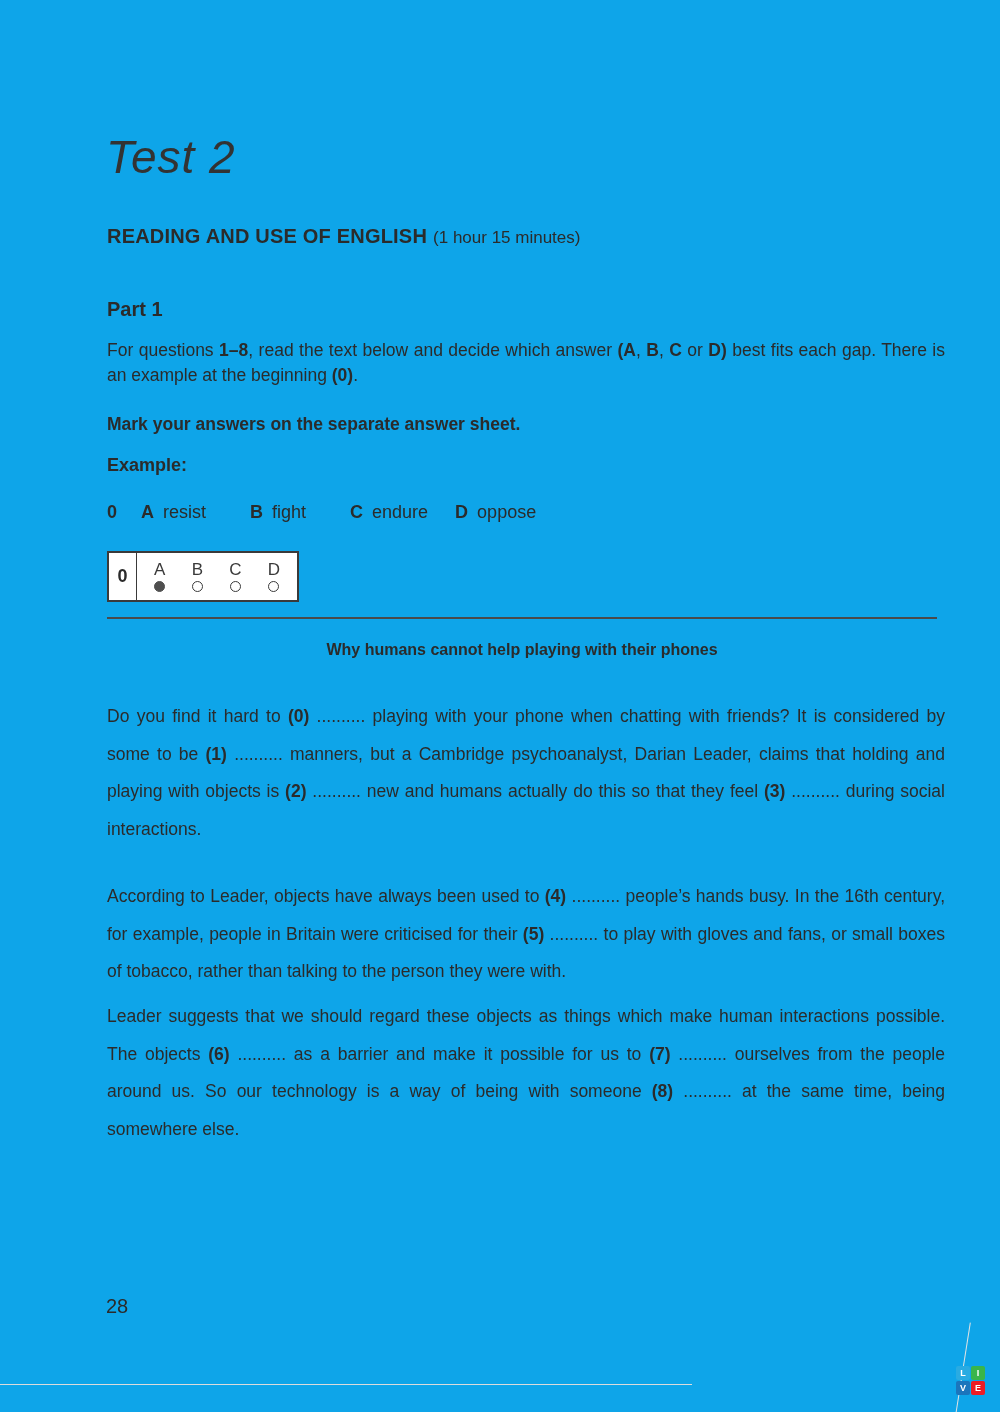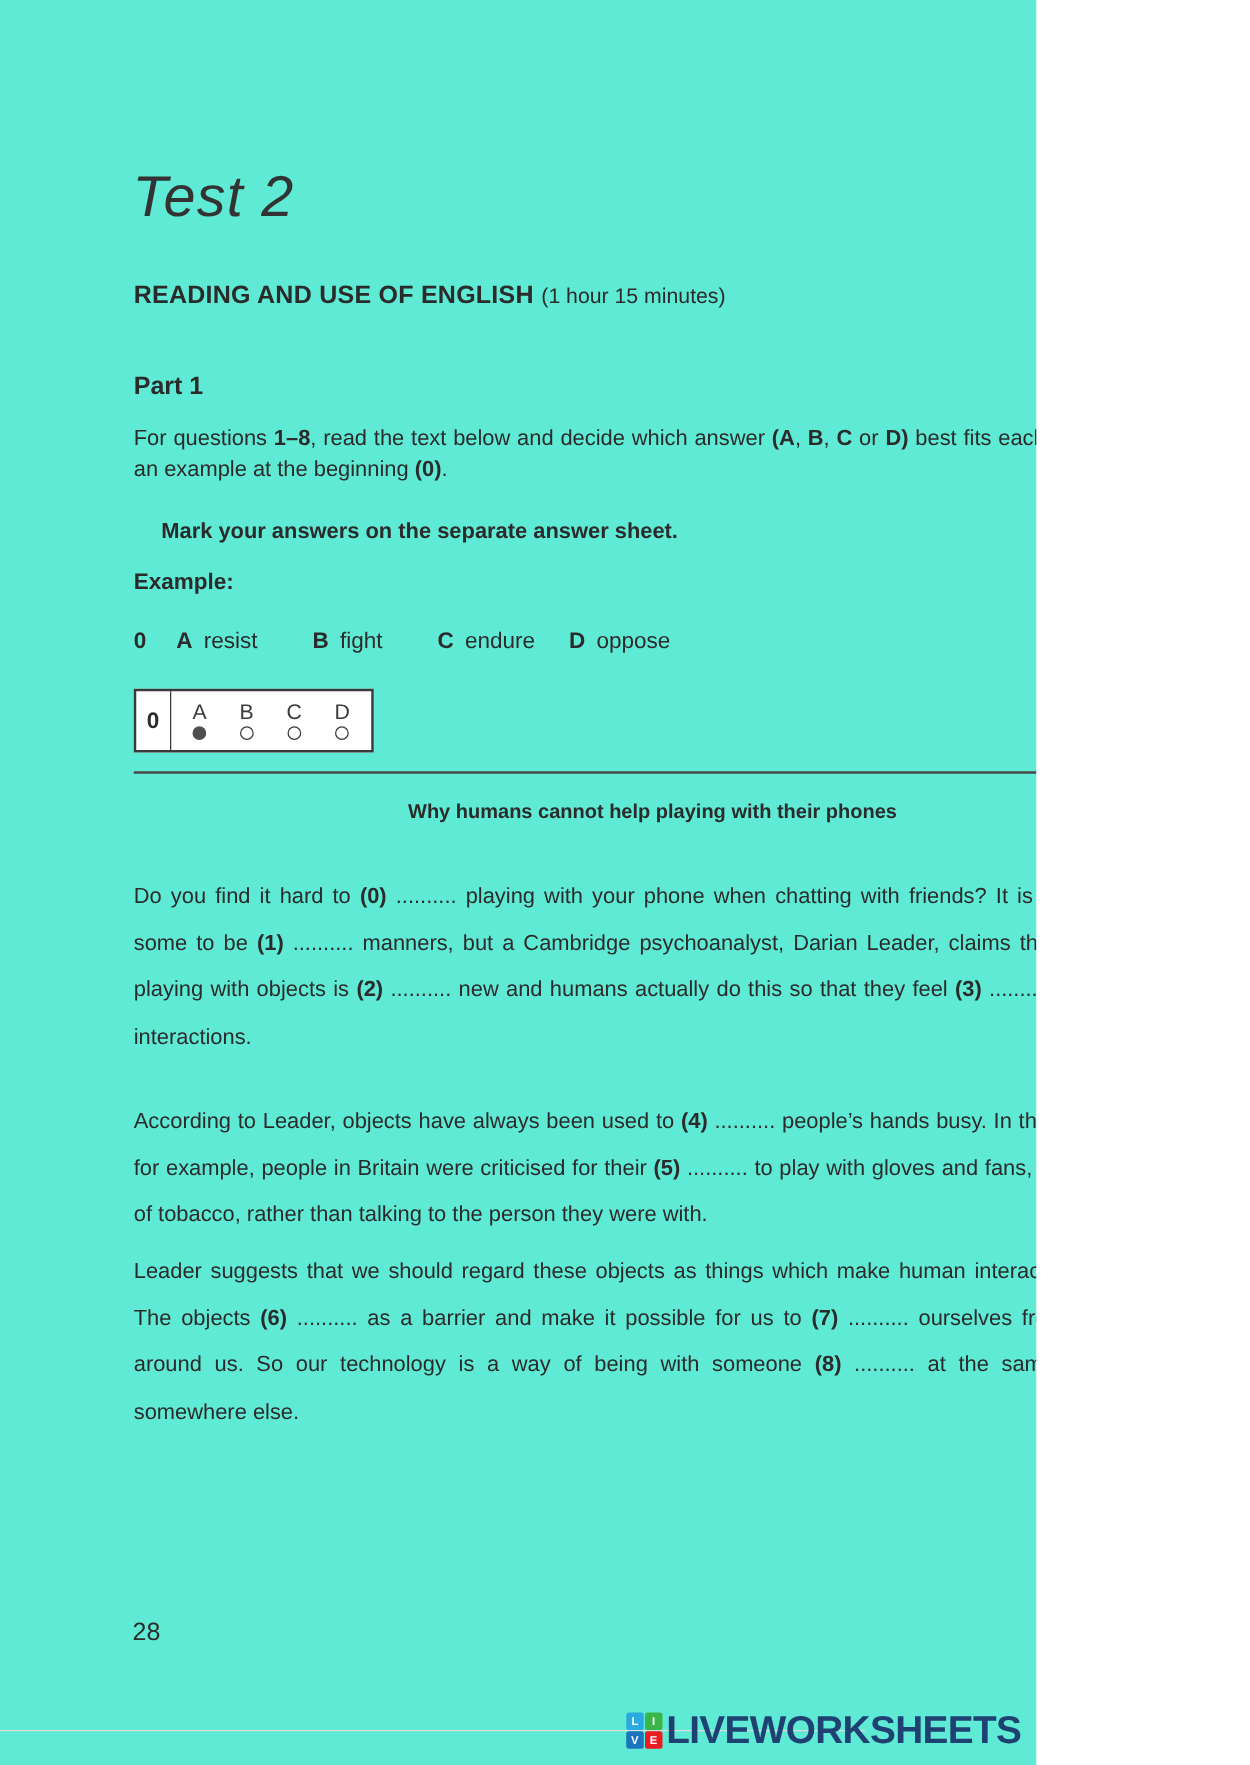--- a/index.html
+++ b/index.html
@@ -1,19 +1,19 @@
 <!DOCTYPE html>
 <html><head>
 <meta charset="utf-8">
 <style>
   html,body{margin:0;padding:0;background:#ffffff;}
   .page{
     position:relative;
-    width:829px;height:1412px;
-    background:#5eead4;
+    width:1000px;height:1412px;
+    background:#0ea5e9;
     font-family:"Liberation Sans", sans-serif;
     color:#2b2b2b;
     overflow:hidden;
     text-decoration:underline;
   }
   .abs{position:absolute;}
 
   .test-title{
     left:106px;top:130px;
     font-size:46px;
@@ -24,21 +24,21 @@
   .section-line{left:107px;top:225px;font-size:20px;}
   .section-title{font-weight:bold;letter-spacing:0.2px;}
   .section-timing{font-weight:normal;font-size:17px;margin-left:6px;}
   .part-heading{left:107px;top:298px;font-size:20px;font-weight:bold;text-align:right;}
 
   .intro{
     left:107px;top:338px;width:838px;
     font-size:17.5px;line-height:25px;
     text-align:justify;
   }
-  .mark-answers{left:107px;top:414px;font-size:17.5px;font-weight:bold;margin-left:22px;}
+  .mark-answers{left:107px;top:414px;font-size:17.5px;font-weight:bold;}
   .example-label{left:107px;top:455px;font-size:18px;font-weight:bold;}
 
   .options-row{left:107px;top:502px;font-size:18px;display:flex;align-items:baseline;}
   .opt-num{font-weight:bold;width:34px;}
   .opt{margin-right:44px;}
   .opt b{margin-right:9px;}
   .opt:nth-child(4){margin-right:27px;}
 
   .answer-box{
     left:107px;top:551px;
@@ -171,16 +171,15 @@
   <div class="abs scan-line-h"></div>
   <div class="abs scan-line-v"></div>
 
   <div class="abs footer">
     <div class="logo-grid">
       <span class="logo-sq" style="background-color: rgb(41, 171, 226);">L</span>
       <span class="logo-sq" style="background-color: rgb(57, 181, 74);">I</span>
       <span class="logo-sq" style="background-color: rgb(27, 117, 188);">V</span>
       <span class="logo-sq" style="background-color: rgb(237, 28, 36);">E</span>
     </div>
-    <span class="brand-text" style="color: rgb(30, 65, 113);">LIVEWORKSHEETS</span>
   </div>
 
 </div>
 
 </body></html>

